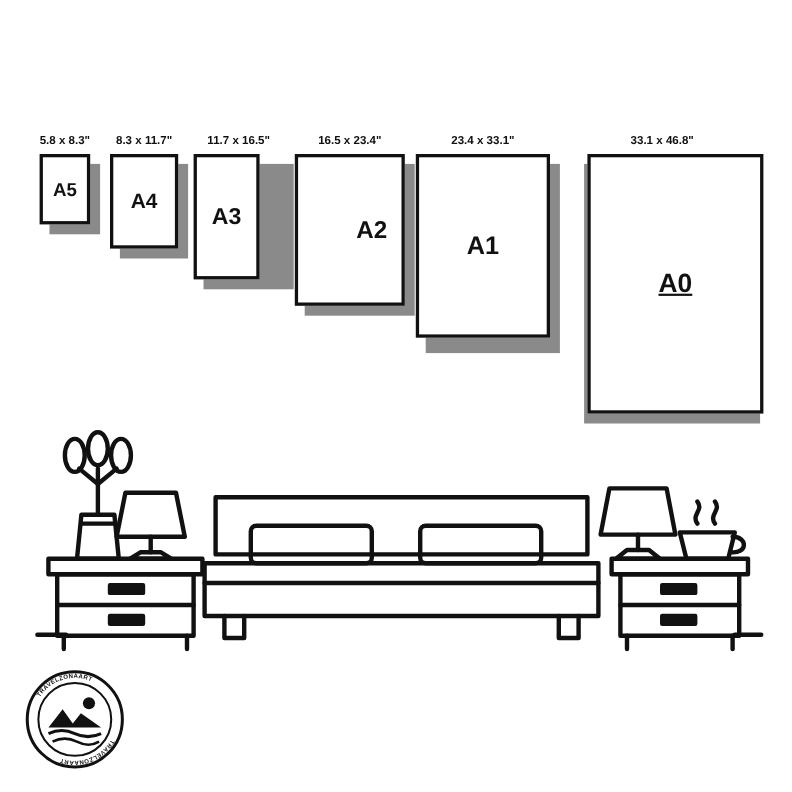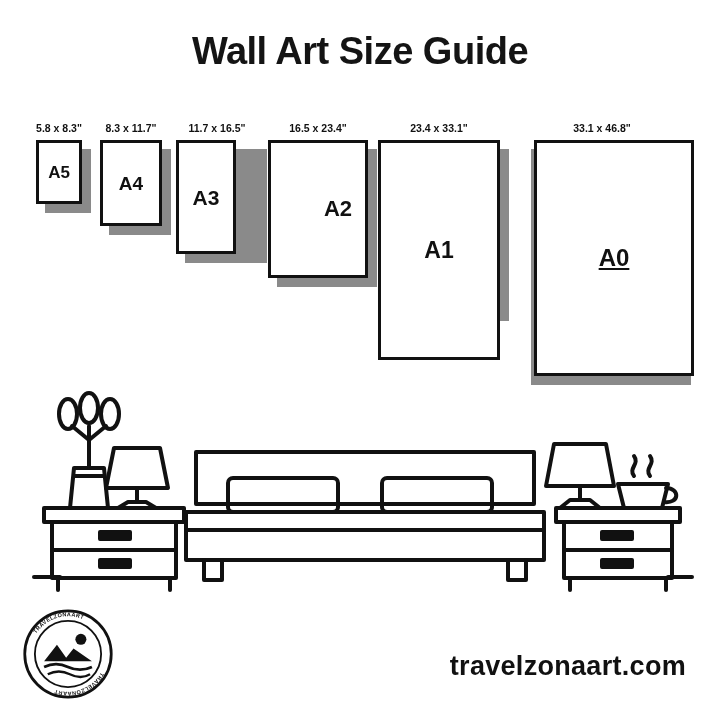--- a/index.html
+++ b/index.html
@@ -86,21 +86,20 @@
     font-weight: bold;
     fill: #111111;
     letter-spacing: 0.4px;
   }
 </style>
 </head>
 <body>
 
 <div id="page">
 
-  <div class="title">Wall Art Size Guide</div>
 
   <div id="frames">
       <div class="frame-group" style="left: 36px; top: 0px;">
         <div class="frame-label" style="left: 0px; width: 46px; top: 122px;">5.8 x 8.3"</div>
         <div class="frame-shadow" style="left: 9px; top: 149px; width: 46px; height: 64px;"></div>
         <div class="frame-box" style="left: 0px; top: 140px; width: 46px; height: 64px;">
           <span class="frame-name" style="font-size: 17px;">A5</span>
         </div>
       </div>
       <div class="frame-group" style="left: 100px; top: 0px;">
@@ -120,21 +119,21 @@
       <div class="frame-group" style="left: 268px; top: 0px;">
         <div class="frame-label" style="left: 0px; width: 100px; top: 122px;">16.5 x 23.4"</div>
         <div class="frame-shadow" style="left: 9px; top: 149px; width: 100px; height: 138px;"></div>
         <div class="frame-box" style="left: 0px; top: 140px; width: 100px; height: 138px;">
           <span class="frame-name" style="font-size: 22px; margin-left: 40px;">A2</span>
         </div>
       </div>
       <div class="frame-group" style="left: 378px; top: 0px;">
         <div class="frame-label" style="left: 0px; width: 122px; top: 122px;">23.4 x 33.1"</div>
         <div class="frame-shadow" style="left: 9px; top: 149px; width: 122px; height: 172px;"></div>
-        <div class="frame-box" style="left: 0px; top: 140px; width: 122px; height: 220px;">
+        <div class="frame-box" style="left: 0px; top: 140px; width: 122px; height: 167px;">
           <span class="frame-name" style="font-size: 23px;">A1</span>
         </div>
       </div>
       <div class="frame-group" style="left: 522px; top: 0px;">
         <div class="frame-label" style="left: 0px; width: 160px; top: 122px;">33.1 x 46.8"</div>
         <div class="frame-shadow" style="left: 9px; top: 149px; width: 160px; height: 236px;"></div>
         <div class="frame-box" style="left: 12px; top: 140px; width: 160px; height: 236px; text-decoration: underline;">
           <span class="frame-name" style="font-size: 24px;">A0</span>
         </div>
       </div>
@@ -226,15 +225,14 @@
     <path id="arcTop" d="M 50,50 m -41,0 a 41,41 0 1,1 82,0" fill="none"></path>
     <path id="arcBottom" d="M 50,50 m 41,0 a 41,41 0 1,1 -82,0" fill="none"></path>
     <text class="logo-text">
       <textPath href="#arcTop" startOffset="18%">TRAVELZONAART</textPath>
     </text>
     <text class="logo-text">
       <textPath href="#arcBottom" startOffset="16%">TRAVELZONAART</textPath>
     </text>
   </svg>
 
-  <div class="site-url">travelzonaart.com</div>
 
 </div>
 
 </body></html>

